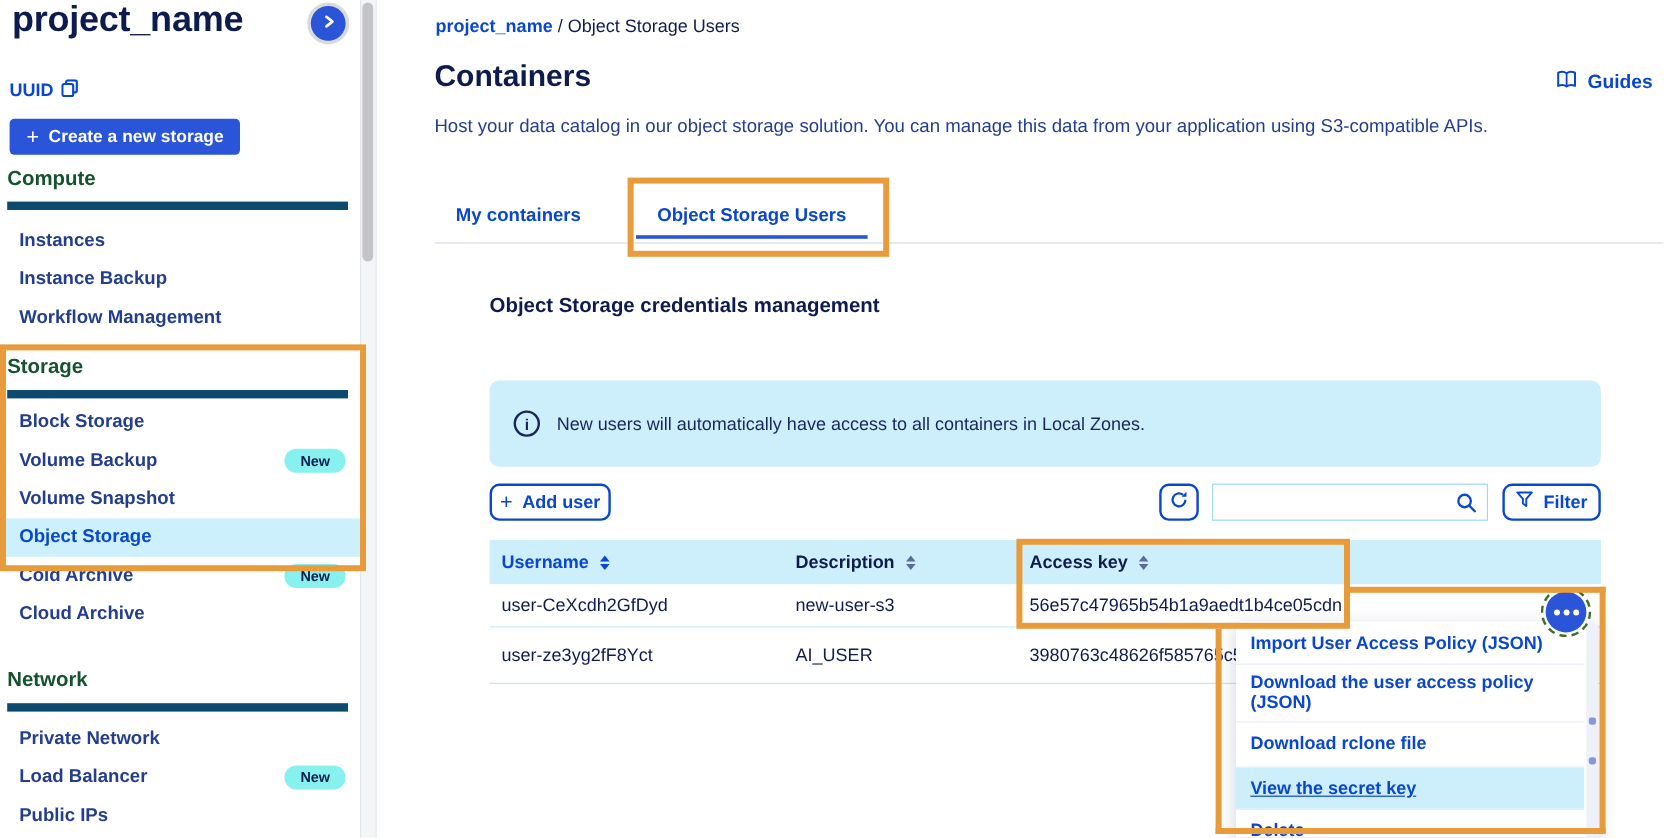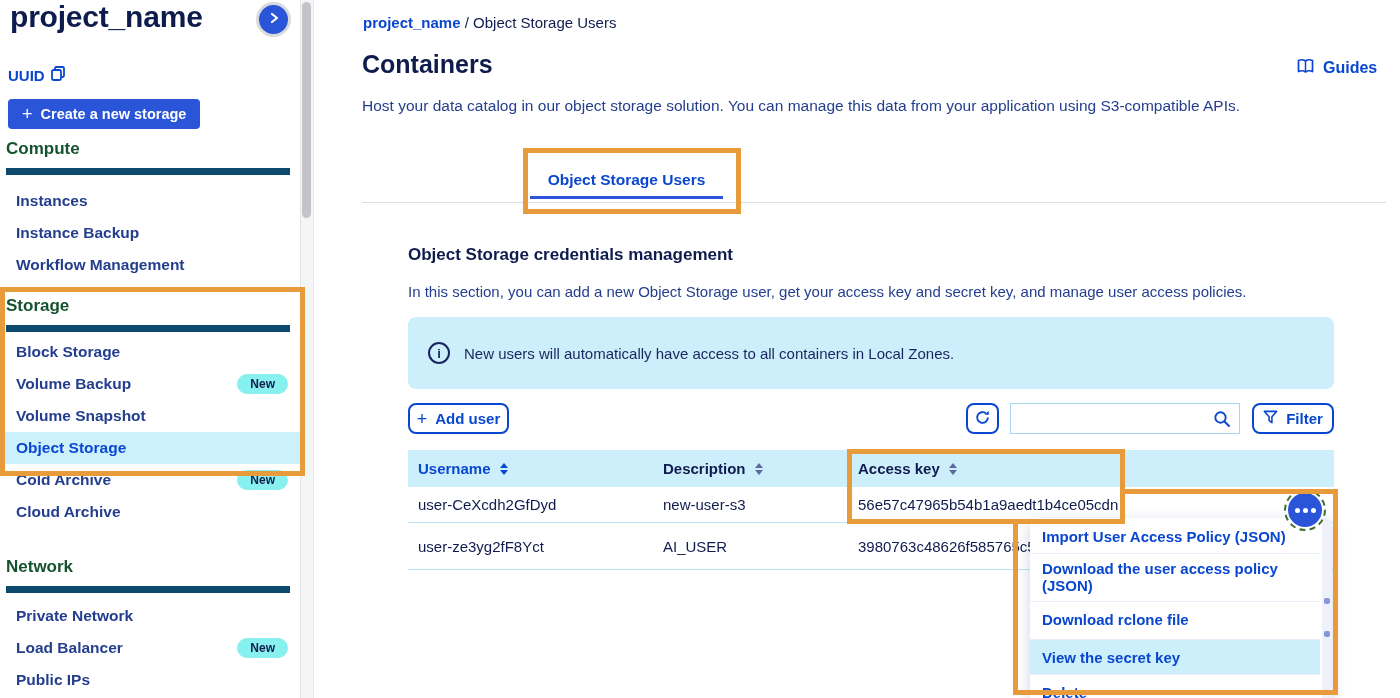--- a/index.html
+++ b/index.html
@@ -207,28 +207,30 @@
     <span>
       <svg width="19" height="16" viewBox="0 0 19 16">
           <path d="M9.5 3 C7.6 1.6 4.6 1.6 2.5 2.6 V13.6 C4.6 12.6 7.6 12.6 9.5 14 C11.4 12.6 14.4 12.6 16.5 13.6 V2.6 C14.4 1.6 11.4 1.6 9.5 3 Z" fill="none" stroke="#0a47d0" stroke-width="1.7" stroke-linejoin="round"></path>
           <line x1="9.5" y1="3.2" x2="9.5" y2="13.6" stroke="#0a47d0" stroke-width="1.5"></line>
         </svg>
     </span>
     <span>Guides</span>
   </div>
   <div class="page-desc">Host your data catalog in our object storage solution. You can manage this data from your application using S3-compatible APIs.</div>
 
+  <div class="tab tab-1">
+    <span>My containers</span>
+  </div>
   <div class="tab tab-2">
     <span>Object Storage Users</span>
     <span class="tab-underline"></span>
   </div>
   <div class="tabs-divider"></div>
 
   <div class="cred-heading">Object Storage credentials management</div>
-  <div class="cred-desc">In this section, you can add a new Object Storage user, get your access key and secret key, and manage user access policies.</div>
   <div class="info-banner">
     <span class="info-icon"></span>
     <span class="info-text">New users will automatically have access to all containers in Local Zones.</span>
   </div>
 
   <button class="btn-outline add-user-btn">
     <span class="plus-glyph"></span>
     <span>Add user</span>
   </button>
   <button class="btn-outline refresh-btn">
@@ -295,21 +297,21 @@
     <span class="dot"></span>
     <span class="dot"></span>
     <span class="dot"></span>
   </button>
 
   <div class="ctx-menu">
     <ul class="ctx-list">
       <li class="ctx-item" style="padding-top:11px;">Import User Access Policy (JSON)</li>
       <li class="ctx-item">Download the user access policy (JSON)</li>
       <li class="ctx-item" style="padding-top:10px; padding-bottom:10px;">Download rclone file</li>
-      <li class="ctx-item highlighted" style="padding-top:10px; ">View the secret key</li>
+      <li class="ctx-item highlighted" style="padding-top:10px; text-decoration:underline;">View the secret key</li>
       <li class="ctx-item" style="padding-top:10px;">Delete</li>
     </ul>
     <div class="ctx-gutter">
       <div class="ctx-thumb" style="top:80px;"></div>
       <div class="ctx-thumb" style="top:113px;"></div>
     </div>
   </div>
 
   <div class="ann" style="left:0px; top:287px; width:305px; height:189px;"></div>
   <div class="ann" style="left:523px; top:148px; width:218px; height:66px;"></div>

